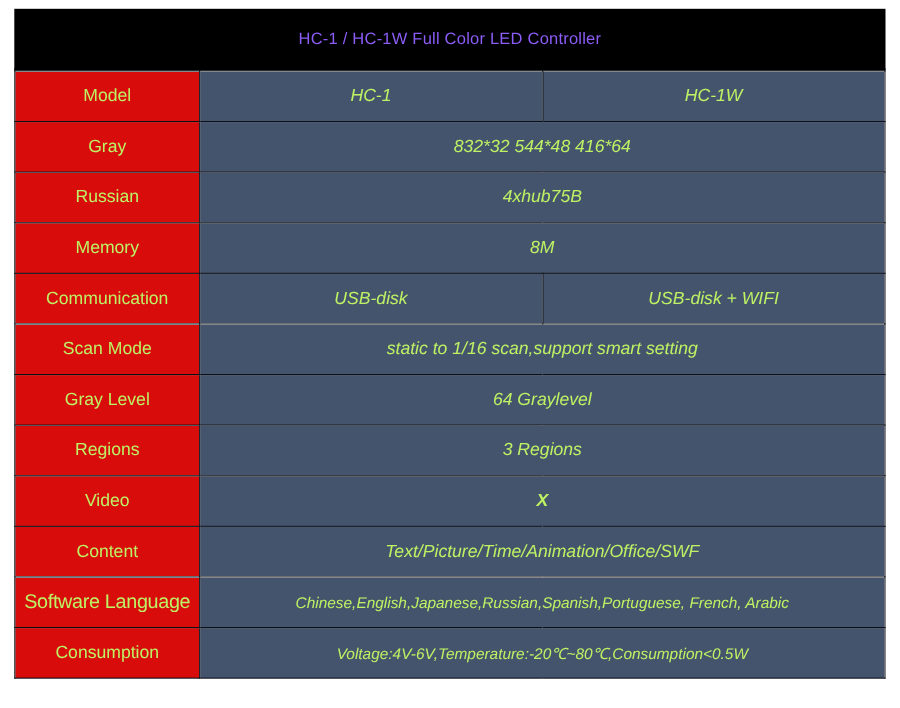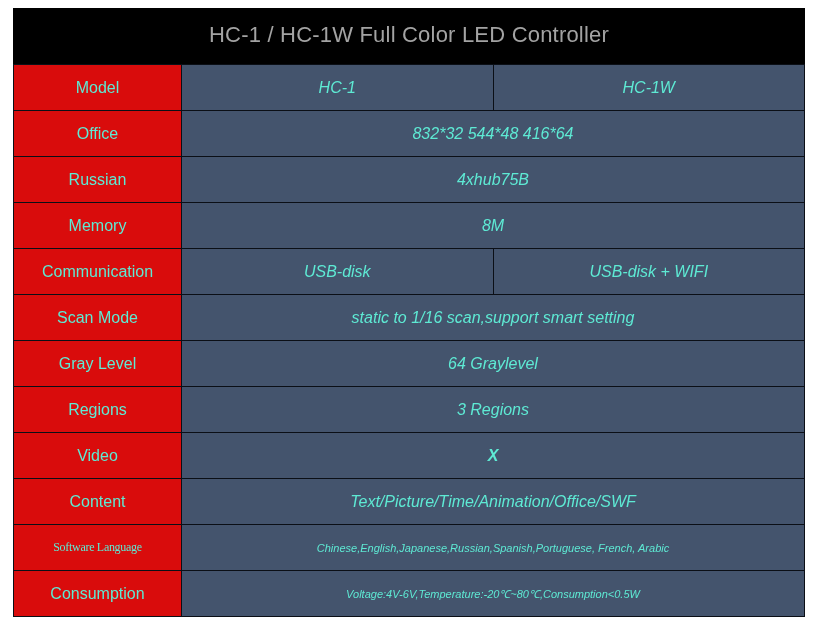--- a/index.html
+++ b/index.html
@@ -21,93 +21,92 @@
     top: 8px;
     width: 792px;
     height: 629px;
     box-sizing: border-box;
   }
 
   
   .title-bar {
     height: 54px;
     background: #000000;
-    color: #a3a3a3;
+    color: #8b5cf6;
     display: flex;
     align-items: center;
     justify-content: center;
-    font-size: 22px;
+    font-size: 15px;
     letter-spacing: 0.2px;
     border-bottom: 2px solid #000000;
   }
 
   
   table.spec-table {
     width: 792px;
     border-collapse: collapse;
     table-layout: fixed;
   }
 
   table.spec-table td {
     border: 1px solid #0b0f16;
     height: 46px;
     text-align: center;
     vertical-align: middle;
-    color: #5eead4;
+    color: #bef264;
     font-size: 16px;
     padding: 0 4px;
     box-sizing: border-box;
     overflow: hidden;
     white-space: nowrap;
   }
 
   td.label-cell {
     width: 168px;
     background: #d90c0c;
     color: #ffffff;
     font-size: 16px;
   }
 
   td.label-cell.tight {
-    font-size: 12px;
+    font-size: 18px;
     letter-spacing: -0.3px;
-    font-family: Liberation Serif, serif;
   }
 
   td.value-cell {
     background: #44546d;
     font-style: italic;
   }
 
   td.value-cell.bold {
     font-weight: bold;
   }
 
   td.value-cell.small {
-    font-size: 11px;
+    font-size: 14px;
   }
 </style>
 </head>
 <body>
 
 <div id="spec-sheet">
 
   <div class="title-bar">HC-1 / HC-1W Full Color LED Controller</div>
 
   <table class="spec-table">
     <tbody>
 
       <tr>
         <td class="label-cell">Model</td>
         <td class="value-cell">HC-1</td>
         <td class="value-cell">HC-1W</td>
       </tr>
 
       <tr>
-        <td class="label-cell">Office</td>
+        <td class="label-cell">Gray</td>
         <td class="value-cell" colspan="2">832*32  544*48  416*64</td>
       </tr>
 
       <tr>
         <td class="label-cell">Russian</td>
         <td class="value-cell" colspan="2">4xhub75B</td>
       </tr>
 
       <tr>
         <td class="label-cell">Memory</td>

